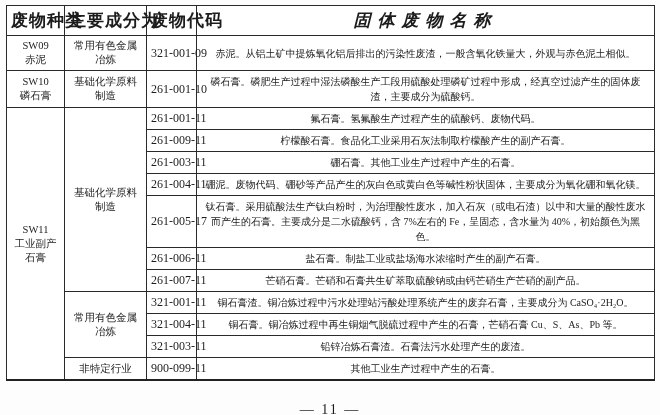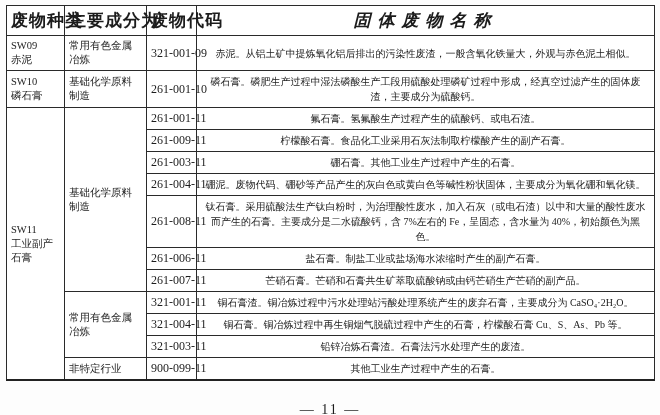--- a/index.html
+++ b/index.html
@@ -30,20 +30,21 @@
     padding: 6px 2px;
     text-align: center;
     white-space: nowrap;
   }
   th.name-head { letter-spacing: 7px; font-style: italic; }
   col.c-cat  { width: 58px; }
   col.c-src  { width: 82px; }
   col.c-code { width: 50px; }
   col.c-desc { width: 458px; }
   td.cat, td.src {
+    text-align: center;
     font-size: 10.5px;
     line-height: 14px;
   }
   td.code {
     text-align: center;
     font-size: 12px;
     letter-spacing: 0px;
     white-space: nowrap;
   }
   td.desc {
@@ -98,55 +99,55 @@
       <td class="desc">磷石膏。磷肥生产过程中湿法磷酸生产工段用硫酸处理磷矿过程中形成，经真空过滤产生的固体废渣，主要成分为硫酸钙。</td>
     </tr>
 
     <tr>
       <td class="cat" rowspan="11">
         <div>SW11</div>
         <div>工业副产石膏</div>
       </td>
       <td class="src" rowspan="7">基础化学原料制造</td>
       <td class="code">261-001-11</td>
-      <td class="desc">氟石膏。氢氟酸生产过程产生的硫酸钙、或电石渣。</td>
+      <td class="desc">氟石膏。氢氟酸生产过程产生的硫酸钙、废物代码。</td>
     </tr>
     <tr>
       <td class="code">261-009-11</td>
       <td class="desc">柠檬酸石膏。食品化工业采用石灰法制取柠檬酸产生的副产石膏。</td>
     </tr>
     <tr>
       <td class="code">261-003-11</td>
       <td class="desc">硼石膏。其他工业生产过程中产生的石膏。</td>
     </tr>
     <tr>
       <td class="code">261-004-11</td>
       <td class="desc">硼泥。废物代码、硼砂等产品产生的灰白色或黄白色等碱性粉状固体，主要成分为氧化硼和氧化镁。</td>
     </tr>
     <tr>
-      <td class="code">261-008-11</td>
+      <td class="code">261-005-17</td>
       <td class="desc">钛石膏。采用硫酸法生产钛白粉时，为治理酸性废水，加入石灰（或电石渣）以中和大量的酸性废水而产生的石膏。主要成分是二水硫酸钙，含 7%左右的 Fe，呈固态，含水量为 40%，初始颜色为黑色。</td>
     </tr>
     <tr>
       <td class="code">261-006-11</td>
       <td class="desc">盐石膏。制盐工业或盐场海水浓缩时产生的副产石膏。</td>
     </tr>
     <tr>
       <td class="code">261-007-11</td>
       <td class="desc">芒硝石膏。芒硝和石膏共生矿萃取硫酸钠或由钙芒硝生产芒硝的副产品。</td>
     </tr>
 
     <tr>
       <td class="src" rowspan="3">常用有色金属冶炼</td>
       <td class="code">321-001-11</td>
       <td class="desc">铜石膏渣。铜冶炼过程中污水处理站污酸处理系统产生的废弃石膏，主要成分为 CaSO₄·2H₂O。</td>
     </tr>
     <tr>
       <td class="code">321-004-11</td>
-      <td class="desc">铜石膏。铜冶炼过程中再生铜烟气脱硫过程中产生的石膏，柠檬酸石膏 Cu、S、As、Pb 等。</td>
+      <td class="desc">铜石膏。铜冶炼过程中再生铜烟气脱硫过程中产生的石膏，芒硝石膏 Cu、S、As、Pb 等。</td>
     </tr>
     <tr>
       <td class="code">321-003-11</td>
       <td class="desc">铅锌冶炼石膏渣。石膏法污水处理产生的废渣。</td>
     </tr>
 
     <tr>
       <td class="src">非特定行业</td>
       <td class="code">900-099-11</td>
       <td class="desc">其他工业生产过程中产生的石膏。</td>

